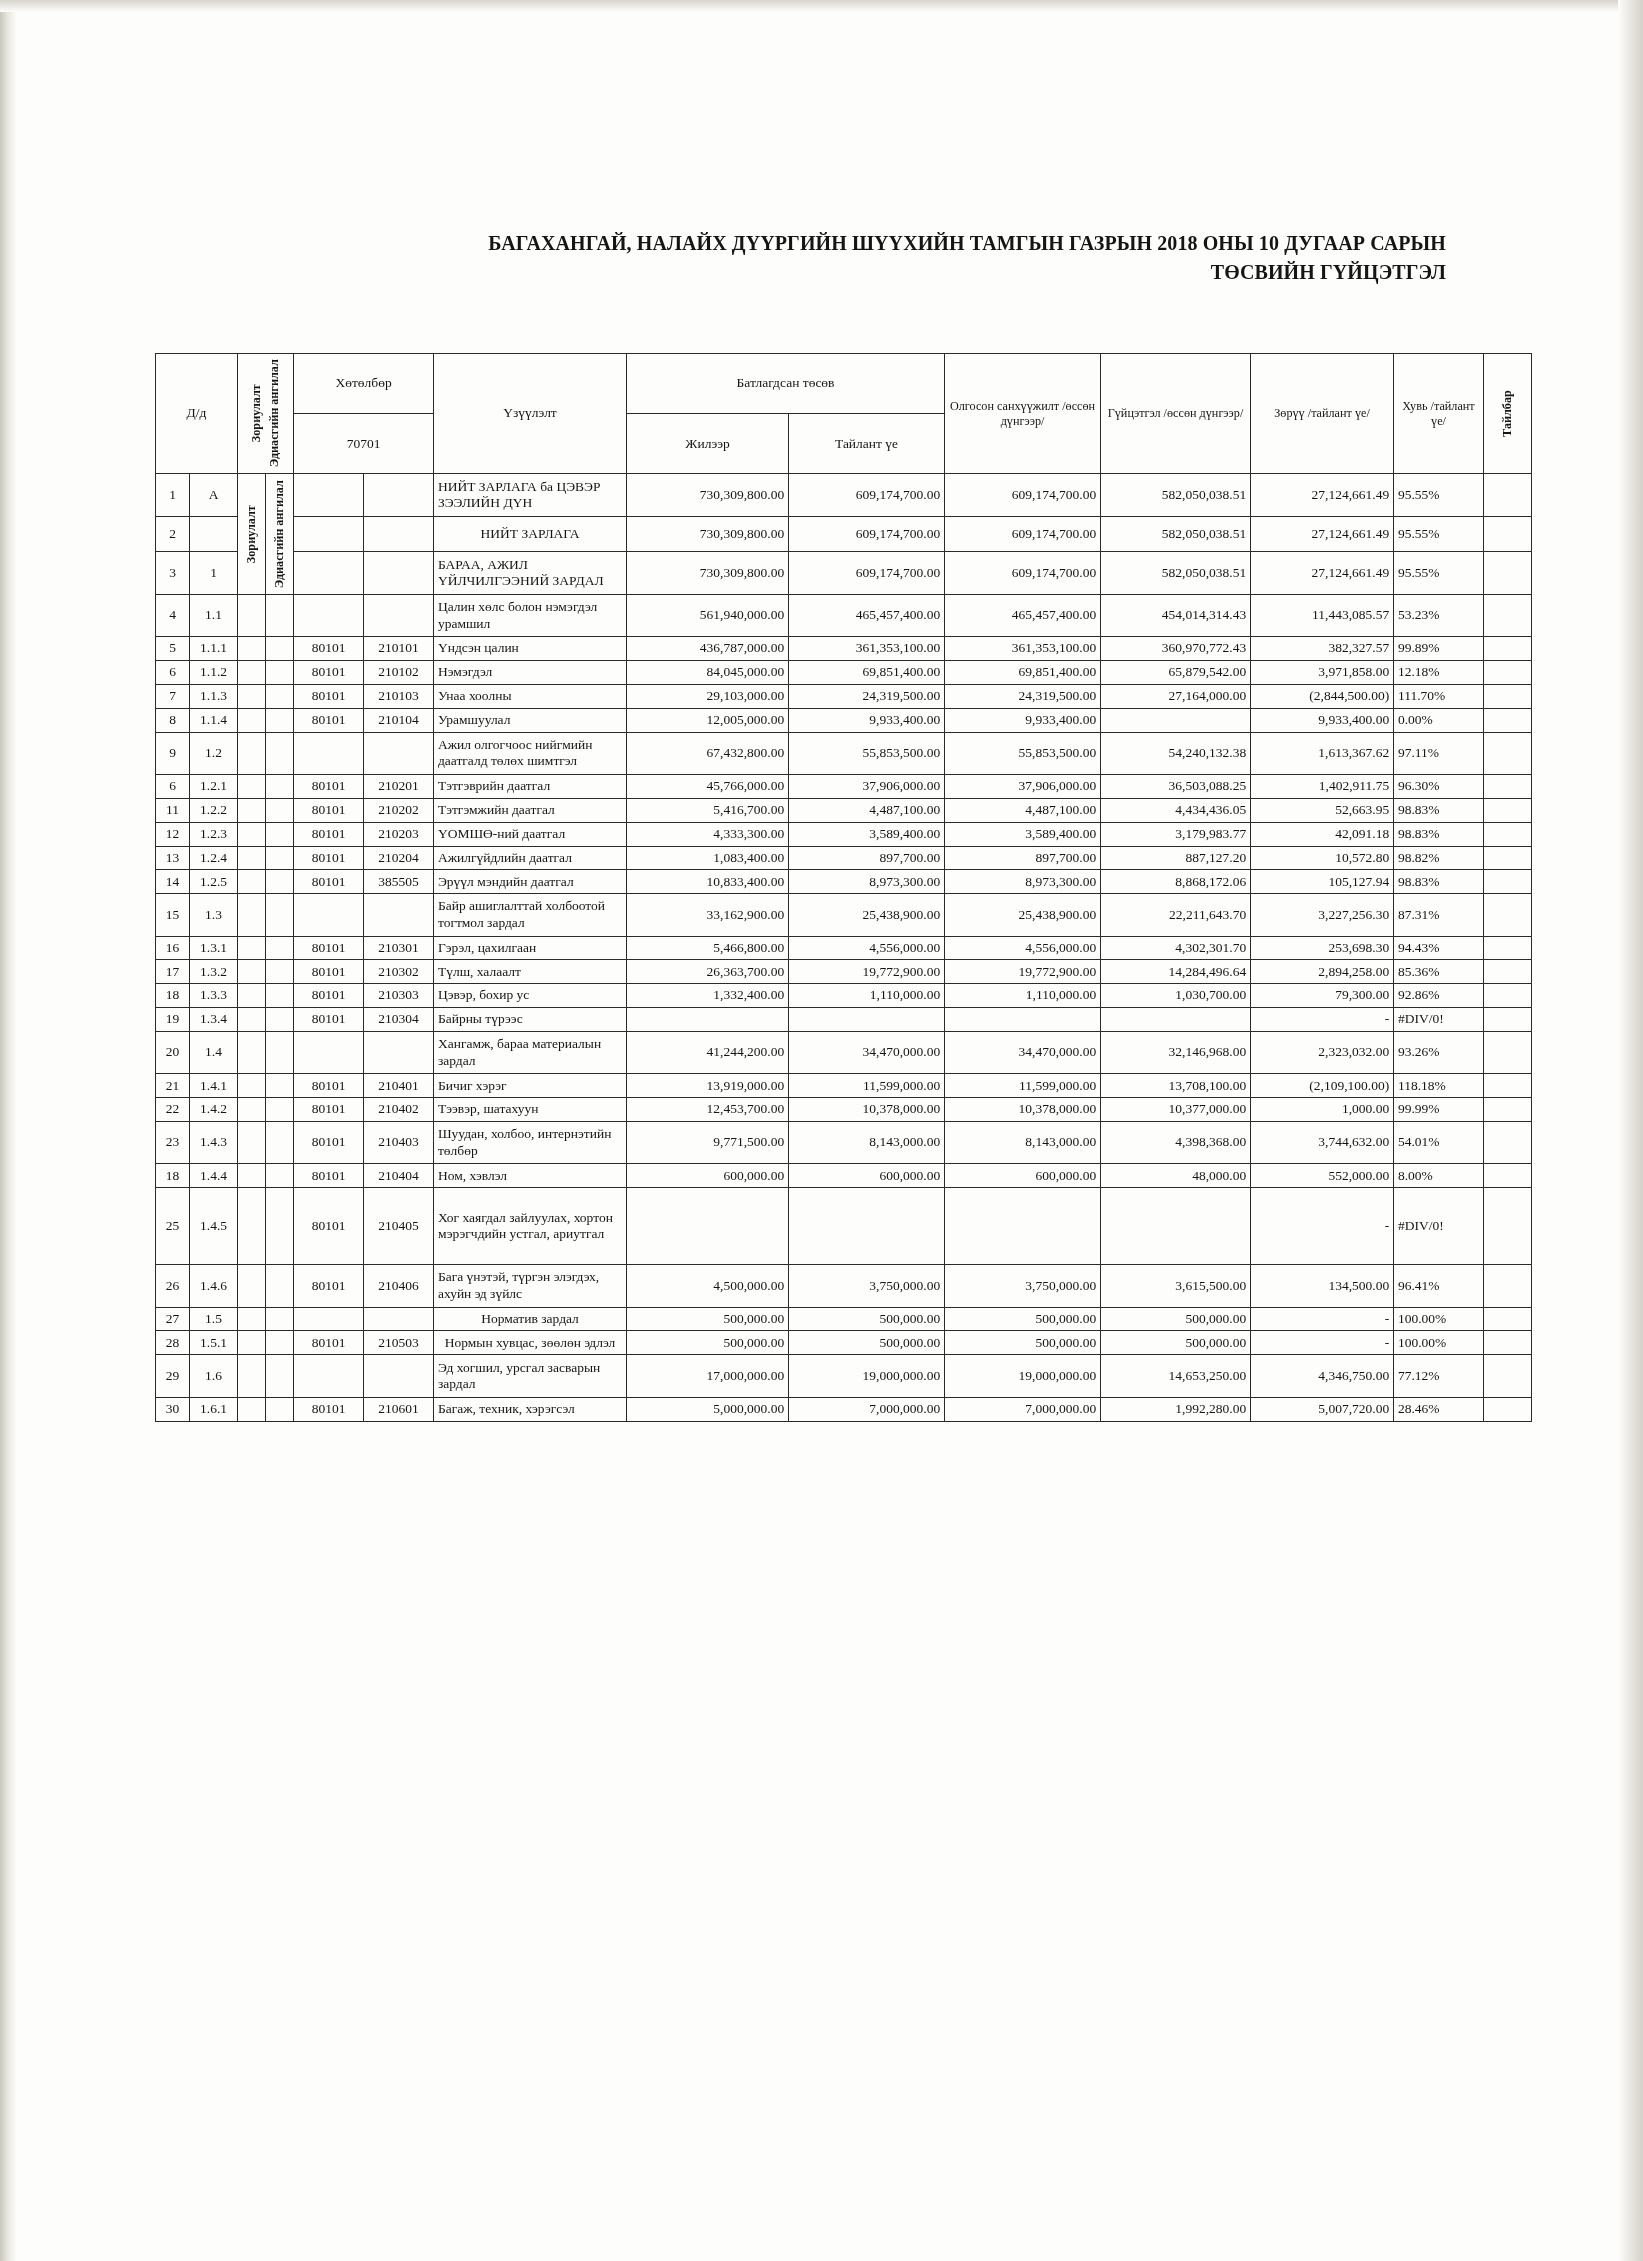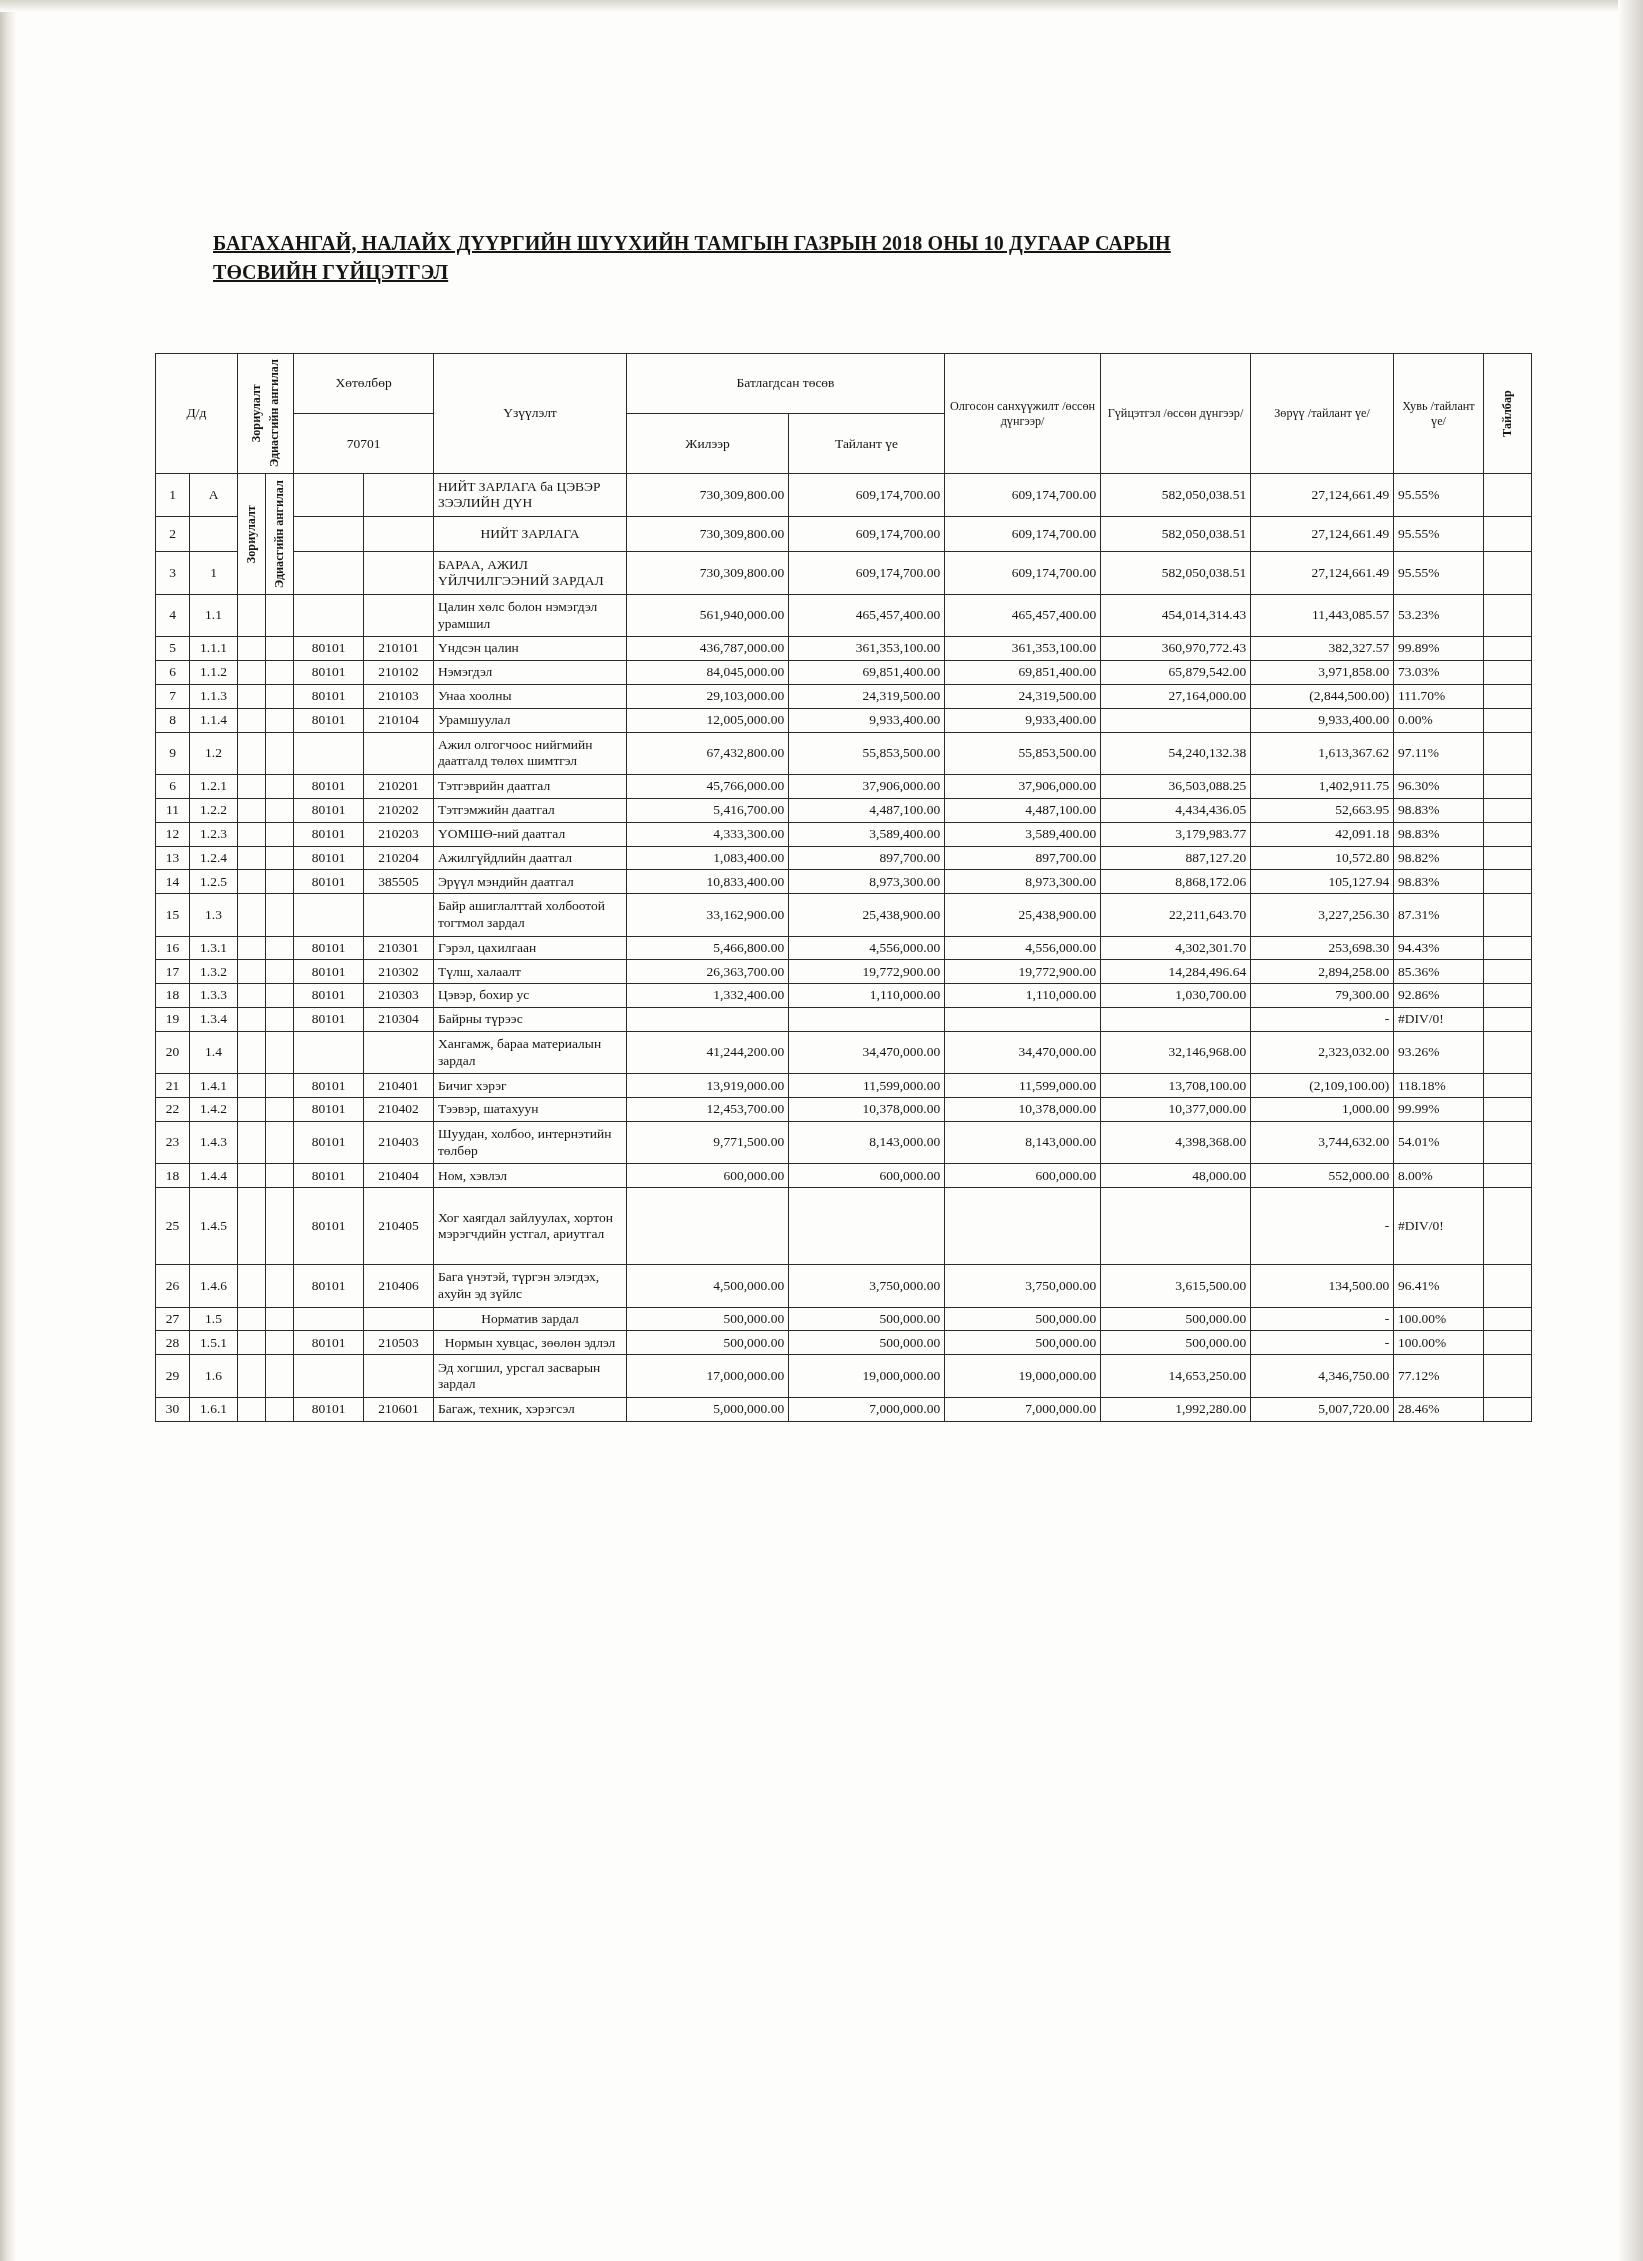--- a/index.html
+++ b/index.html
@@ -33,29 +33,28 @@
     background: linear-gradient(180deg,#d8d5cd 0%, #fdfdfb 100%);
   }
   .scan-edge-right {
     position: absolute;
     right: 0; top: 0; bottom: 0;
     width: 26px;
     background: linear-gradient(270deg,#d2cfc7 0%, #fdfdfb 100%);
   }
   .title-block {
     position: absolute;
-    left: 213px;
+    left: 221px;
     top: 229px;
     width: 1225px;
-    text-align: left;
+    text-align: right;
     font-weight: bold;
     font-size: 20px;
     line-height: 29px;
     letter-spacing: 0.1px;
-    text-decoration: underline;
   }
   .table-wrap {
     position: absolute;
     left: 155px;
     top: 353px;
     width: 1344px;
   }
   table.budget {
     border-collapse: collapse;
     width: 1344px;
@@ -268,21 +267,21 @@
             <td class="ctr"></td>
             <td class="ctr"></td>
             <td class="ctr">80101</td>
             <td class="ctr">210102</td>
             <td class="lft">Нэмэгдэл</td>
             <td class="num">84,045,000.00</td>
             <td class="num">69,851,400.00</td>
             <td class="num">69,851,400.00</td>
             <td class="num">65,879,542.00</td>
             <td class="num">3,971,858.00</td>
-            <td class="pct">73.03%</td>
+            <td class="pct">12.18%</td>
             <td class="ctr tailbar-cell"></td>
           </tr>
           <tr>
             <td class="ctr">7</td>
             <td class="ctr">1.1.3</td>
             <td class="ctr"></td>
             <td class="ctr"></td>
             <td class="ctr">80101</td>
             <td class="ctr">210103</td>
             <td class="lft">Унаа хоолны</td>

